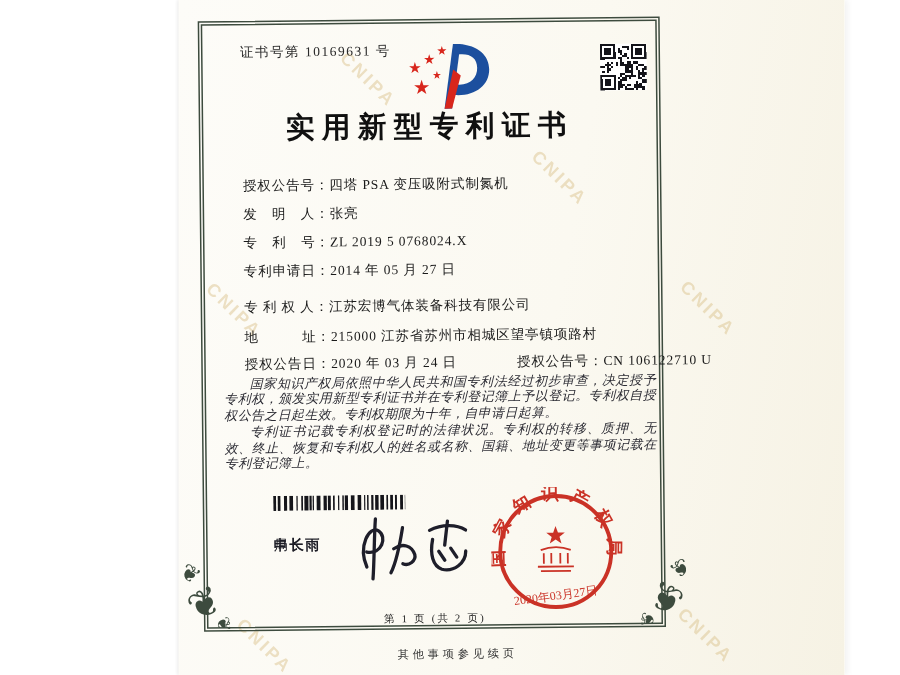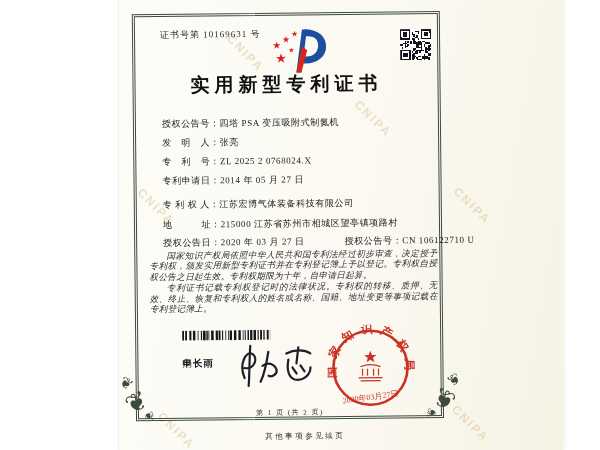--- a/index.html
+++ b/index.html
@@ -202,33 +202,33 @@
     <div class="title">实用新型专利证书</div>
 
     <div class="fields">
       <div class="row" style="top:116px;">
         <span>授权公告号：</span><span>四塔 PSA 变压吸附式制氮机</span>
       </div>
       <div class="row" style="top:135px;">
         <span>发　明　人：</span><span>张亮</span>
       </div>
       <div class="row" style="top:154px;">
-        <span>专　利　号：</span><span>ZL 2025 2 0768024.X</span>
+        <span>专　利　号：</span><span>ZL 2019 5 0768024.X</span>
       </div>
       <div class="row" style="top:173px;">
         <span>专利申请日：</span><span>2014 年 05 月 27 日</span>
       </div>
       <div class="row" style="top:197px;">
         <span>专 利 权 人：</span><span>江苏宏博气体装备科技有限公司</span>
       </div>
       <div class="row" style="top:217px;">
         <span>地　　　址：</span><span>215000 江苏省苏州市相城区望亭镇项路村</span>
       </div>
       <div class="row" style="top:235px;">
-        <span>授权公告日：</span><span>2020 年 03 月 27 日</span><span class="pair2"><span>授权公告号：</span><span>CN 106122710 U</span></span>
+        <span>授权公告日：</span><span>2020 年 03 月 24 日</span><span class="pair2"><span>授权公告号：</span><span>CN 106122710 U</span></span>
       </div>
     </div>
 
     <div class="body-text">
       <p>国家知识产权局依照中华人民共和国专利法经过初步审查，决定授予专利权，颁发实用新型专利证书并在专利登记簿上予以登记。专利权自授权公告之日起生效。专利权期限为十年，自申请日起算。</p>
       <p>专利证书记载专利权登记时的法律状况。专利权的转移、质押、无效、终止、恢复和专利权人的姓名或名称、国籍、地址变更等事项记载在专利登记簿上。</p>
     </div>
 
     <svg id="bar-svg" class="barcode" viewBox="0 0 88 10" preserveAspectRatio="none">
         <rect x="0" y="0" width="1.8941121108829975" height="10" fill="#15151a"></rect>

